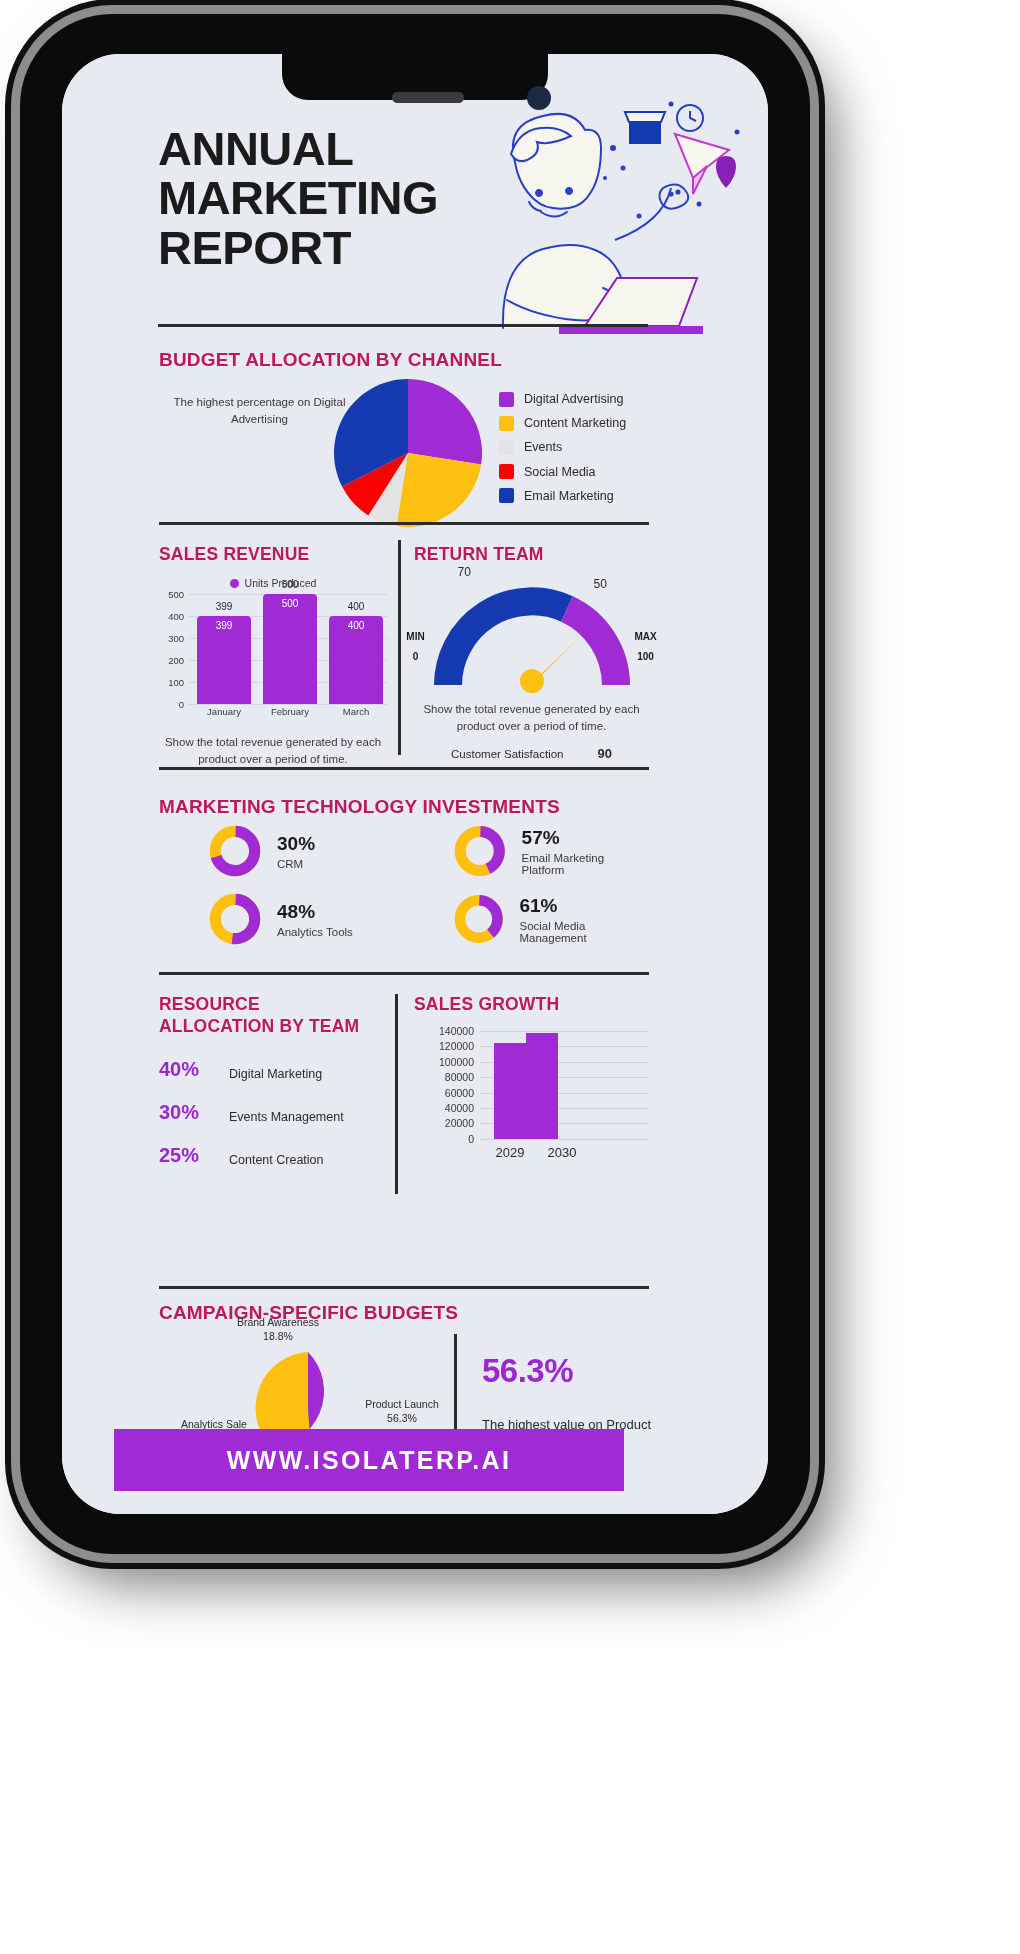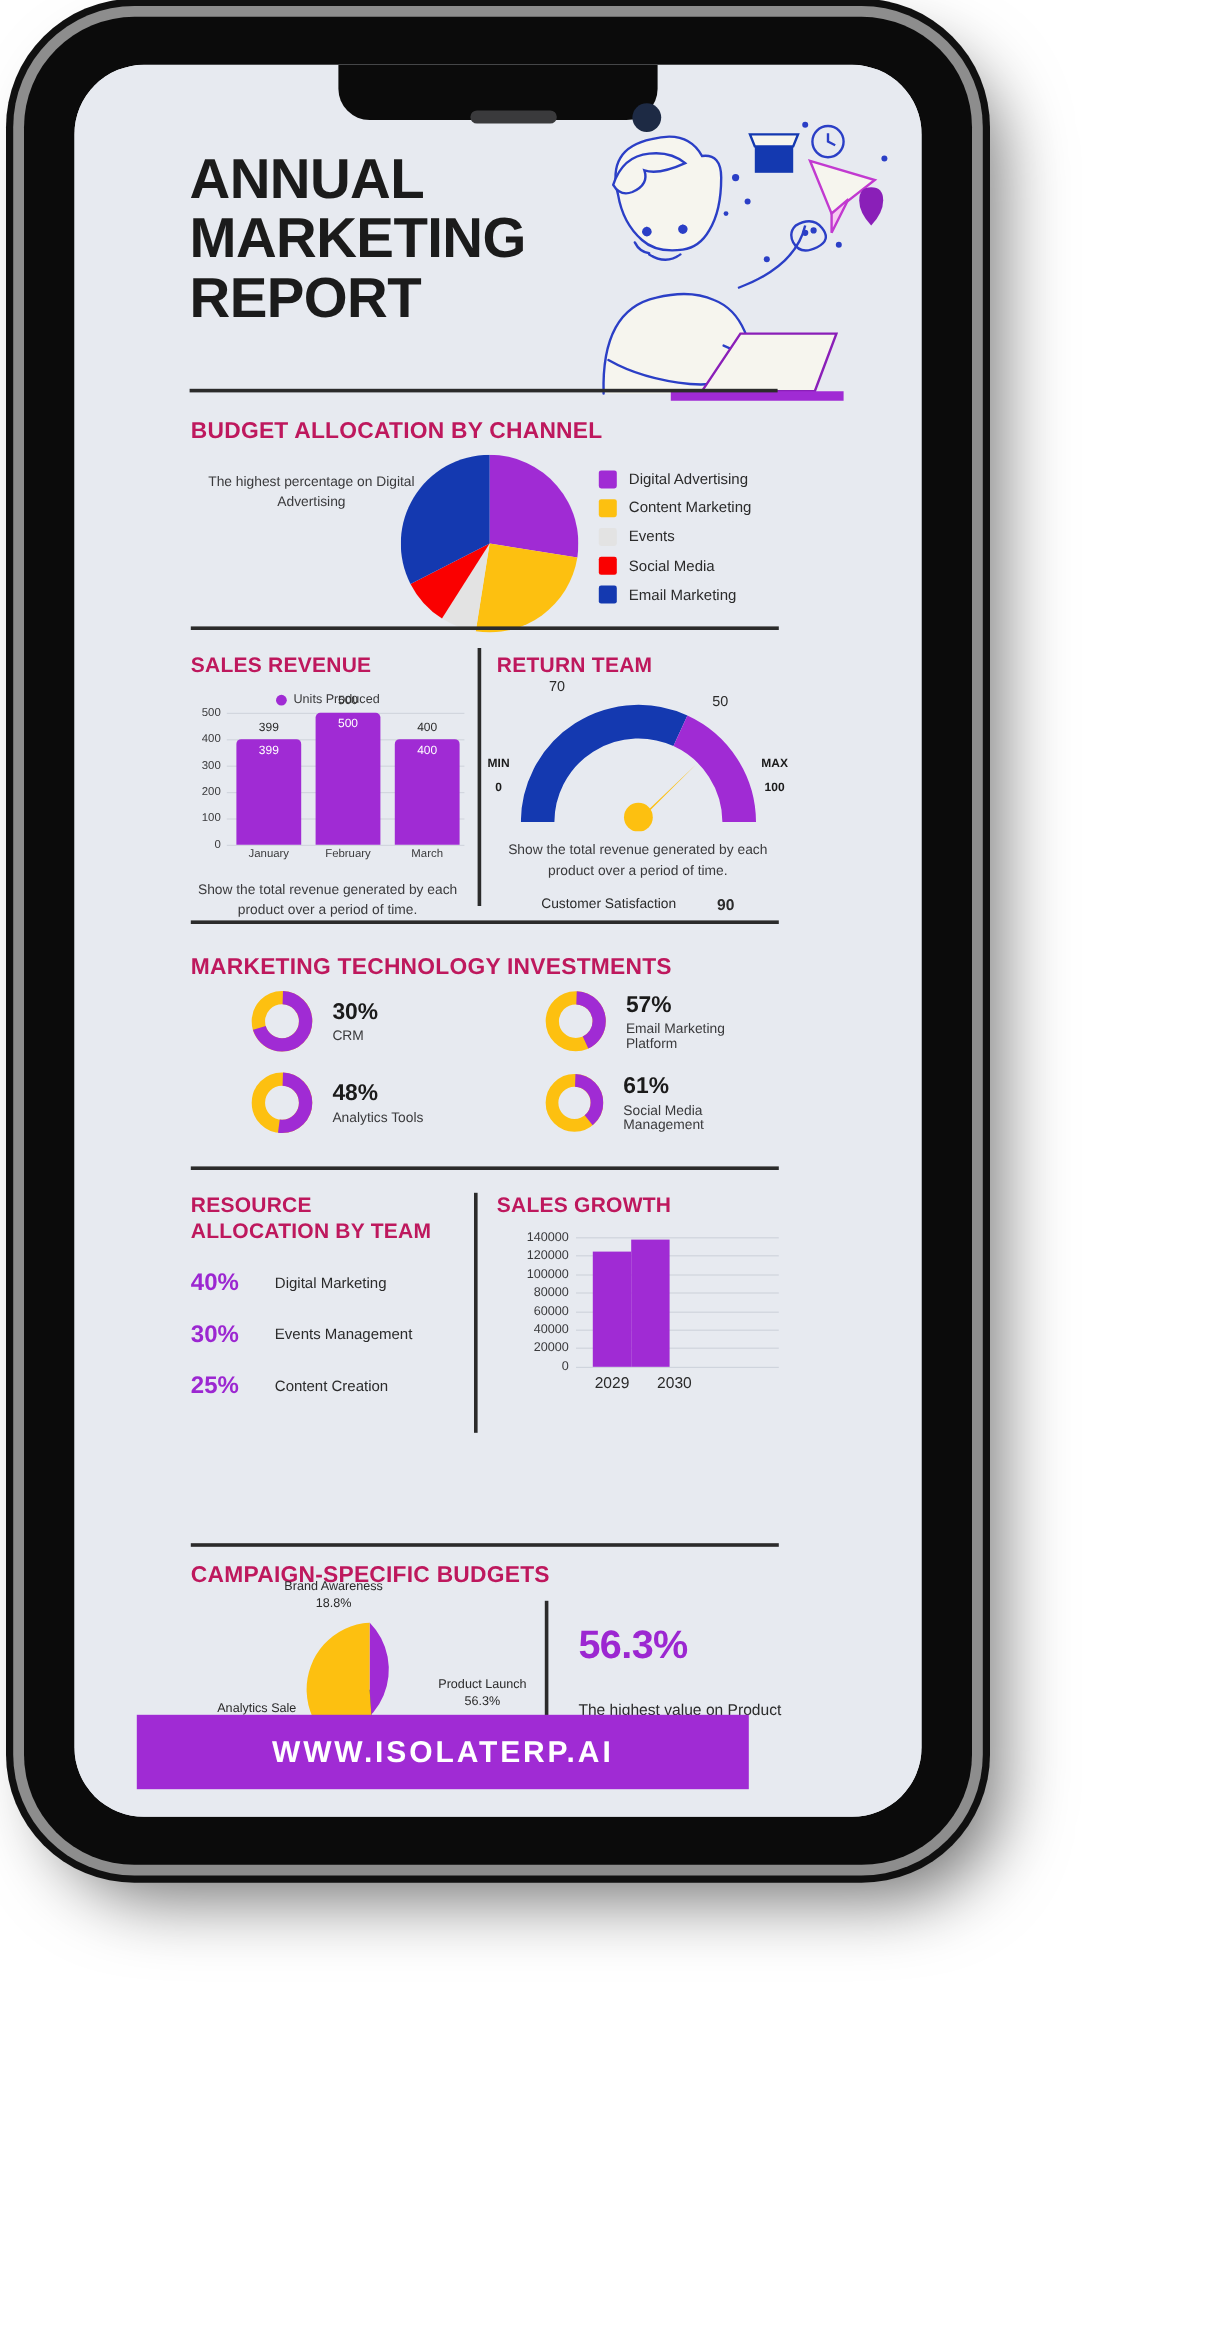--- a/index.html
+++ b/index.html
@@ -110,21 +110,21 @@
   .donut-item { display: flex; align-items: center; gap: 16px; padding-left: 50px; }
   .donut-txt .p { font-size: 19px; font-weight: bold; color: #1b1b1b; }
   .donut-txt .l { font-size: 11.5px; color: #3a3a3c; margin-top: 3px; }
 
   
   #row4 { position: absolute; left: 0; top: 918px; width: 706px; height: 250px; }
   #row4-rule { position: absolute; left: 97px; top: 0; width: 490px; height: 3px; background: #2b2b2b; }
   #row4-vrule { position: absolute; left: 333px; top: 22px; width: 3px; height: 200px; background: #2b2b2b; }
   #resource { position: absolute; left: 97px; top: 22px; width: 225px; }
   #resource .sec-title { font-size: 17.5px; line-height: 1.25; }
-  .res-row { display: flex; align-items: center; gap: 14px; margin-top: 20px; }
+  .res-row { display: flex; align-items: flex-end; gap: 14px; margin-top: 20px; }
   .res-row .p { font-size: 20px; font-weight: bold; color: #9c27d1; width: 56px; }
   .res-row .l { font-size: 12.5px; color: #2b2b2b; }
   #growth { position: absolute; left: 352px; top: 22px; width: 235px; }
   #growth .sec-title { font-size: 17.5px; }
   #growth-plot { position: relative; margin-top: 16px; margin-left: 66px; height: 108px; }
   .g-ax { position: absolute; right: 100%; margin-right: 6px; font-size: 10.5px; color: #3a3a3c; transform: translateY(-50%); }
   .g-grid { position: absolute; left: 0; right: 0; height: 1px; background: #cfd4dd; }
   .g-bar { position: absolute; bottom: 0; background: #a02bd4; }
   .g-x { position: absolute; top: 114px; text-align: center; font-size: 13px; color: #2b2b2b; }
 

